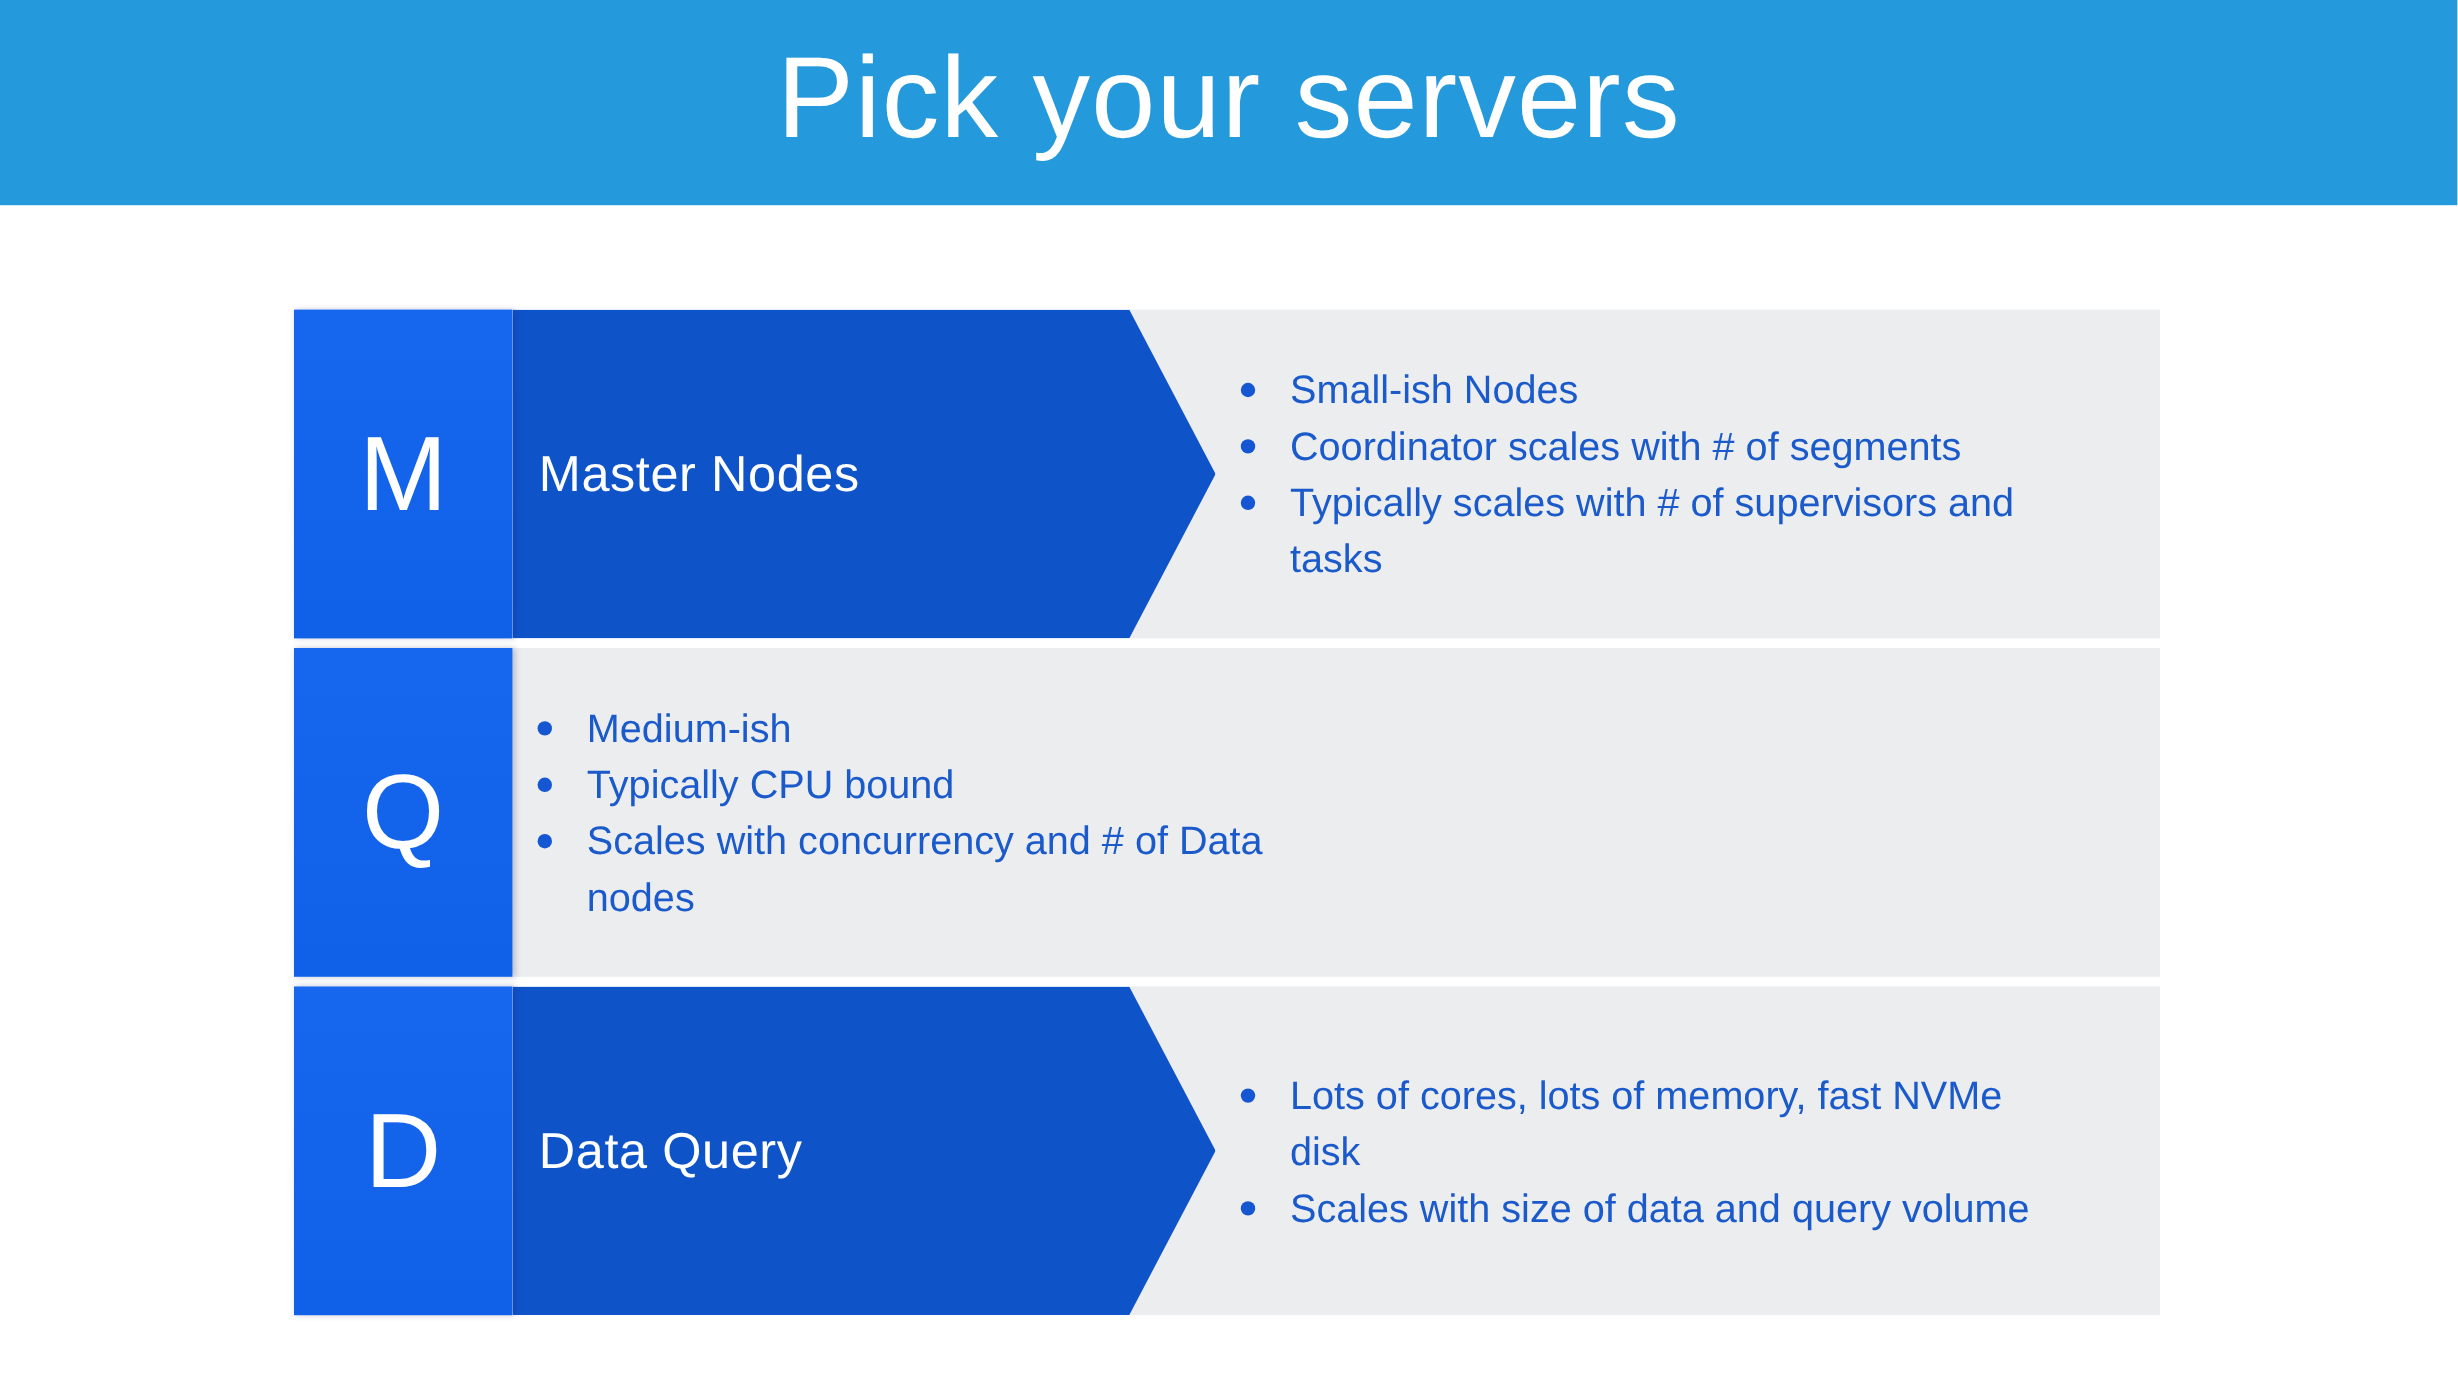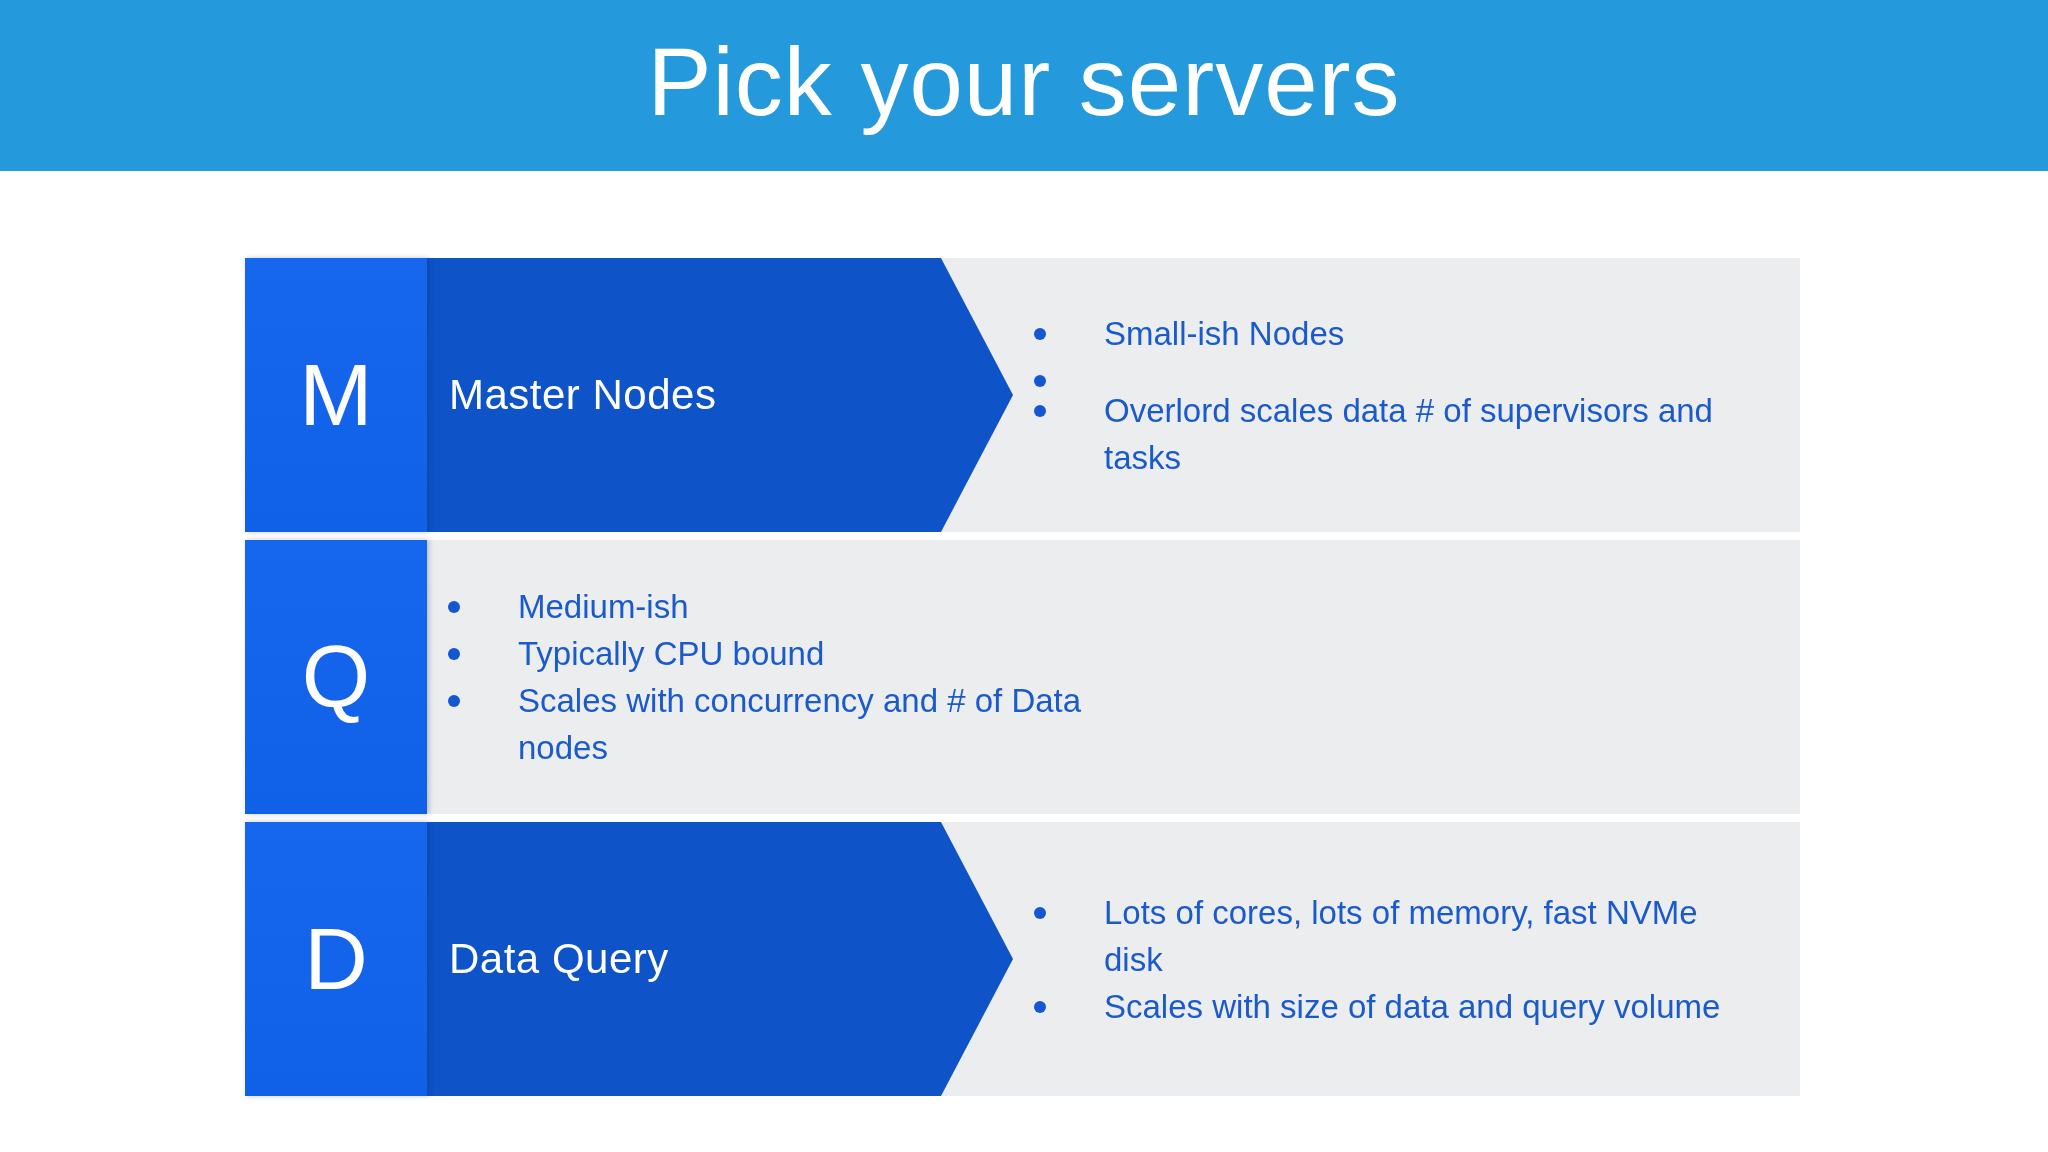--- a/index.html
+++ b/index.html
@@ -103,21 +103,21 @@
   }
   .dot {
     flex: 0 0 12px;
     width: 12px;
     height: 12px;
     border-radius: 50%;
     background: #1557D2;
     margin: 18px 0 0 93px;
   }
   .bullet-text {
-    margin-left: 58px;
+    margin-left: 29px;
     color: #1A5ACB;
     font-size: 33px;
     line-height: 47px;
     white-space: pre-line;
     max-width: 660px;
   }
 </style>
 </head>
 <body>
 
@@ -135,24 +135,25 @@
       <span class="label">Master Nodes</span>
     </div>
     <div class="panel">
       <ul>
         <li>
           <span class="dot"></span>
           <span class="bullet-text">Small-ish Nodes</span>
         </li>
         <li>
           <span class="dot"></span>
-        </li>
-        <li>
-          <span class="dot"></span>
-          <span class="bullet-text">Overlord scales data # of supervisors and
+          <span class="bullet-text">Coordinator scales with # of segments</span>
+        </li>
+        <li>
+          <span class="dot"></span>
+          <span class="bullet-text">Typically scales with # of supervisors and
 tasks</span>
         </li>
       </ul>
     </div>
   </div>
 
   <div class="row">
     <div class="badge">
       <span>Q</span>
     </div>

